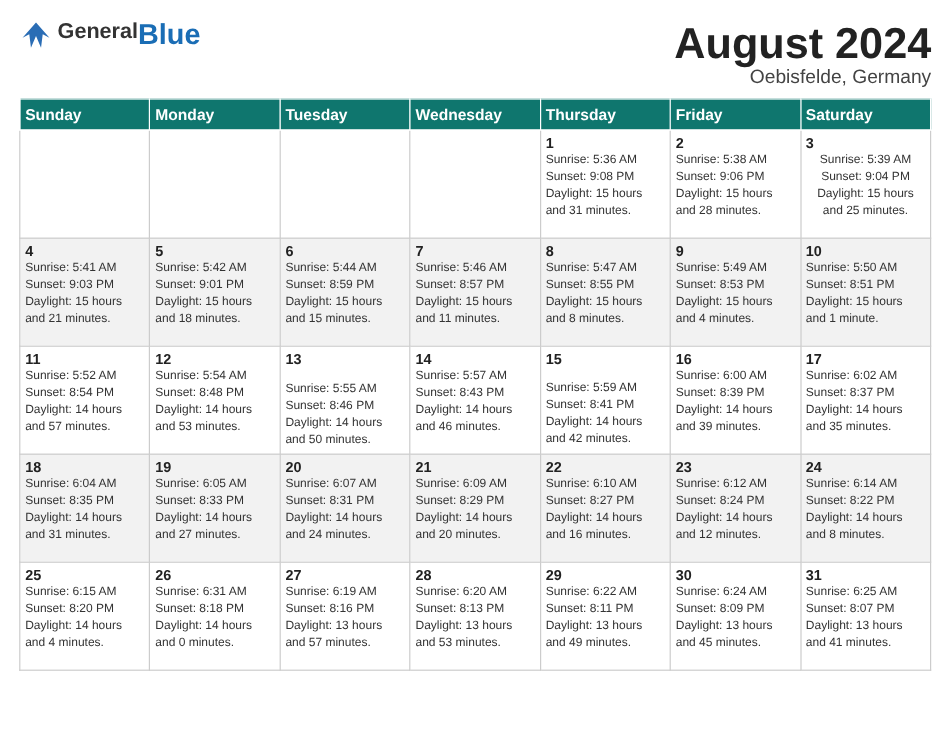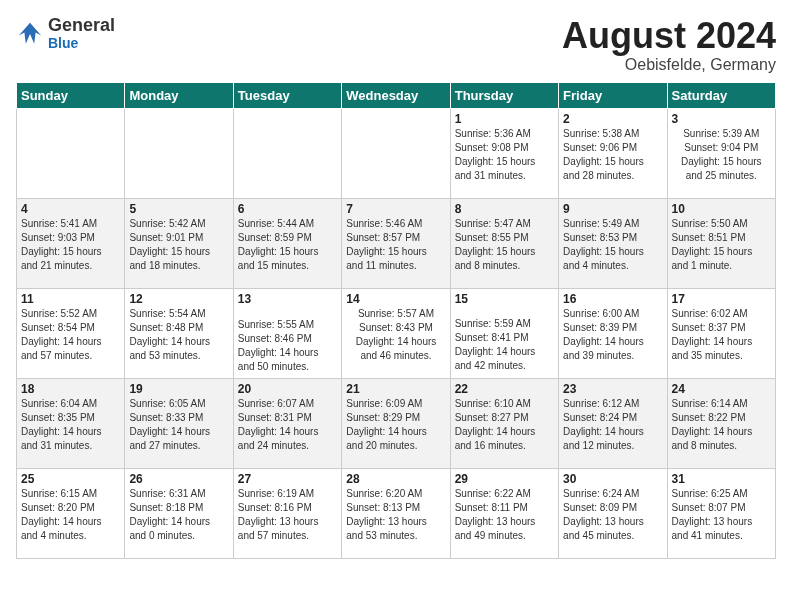--- a/index.html
+++ b/index.html
@@ -16,30 +16,29 @@
       align-items: flex-start;
       margin-bottom: 8px;
     }
     .logo {
       display: flex;
       align-items: center;
       gap: 4px;
     }
     .logo-text {
       display: flex;
-      flex-direction: column;
       line-height: 1.1;
     }
     .logo-general {
       font-size: 18px;
       font-weight: bold;
       color: #333;
     }
     .logo-blue {
-      font-size: 14px;
+      font-size: 24px;
       font-weight: bold;
       color: #1a6db5;
     }
     .logo-bird {
       width: 28px;
       height: 28px;
     }
     .title-block {
       text-align: right;
     }
@@ -224,21 +223,21 @@
         </td>
         <td>
           <span class="day-num">13</span>
           <div class="day-info" style="white-space: pre-line; margin-top: 12px;">Sunrise: 5:55 AM
 Sunset: 8:46 PM
 Daylight: 14 hours
 and 50 minutes.</div>
         </td>
         <td>
           <span class="day-num">14</span>
-          <div class="day-info" style="white-space: pre-line; text-align: center;">Sunrise: 5:57 AM
+          <div class="day-info" style="white-space: pre-line;">Sunrise: 5:57 AM
 Sunset: 8:43 PM
 Daylight: 14 hours
 and 46 minutes.</div>
         </td>
         <td>
           <span class="day-num">15</span>
           <div class="day-info" style="white-space: pre-line; margin-top: 11px;">Sunrise: 5:59 AM
 Sunset: 8:41 PM
 Daylight: 14 hours
 and 42 minutes.</div>

